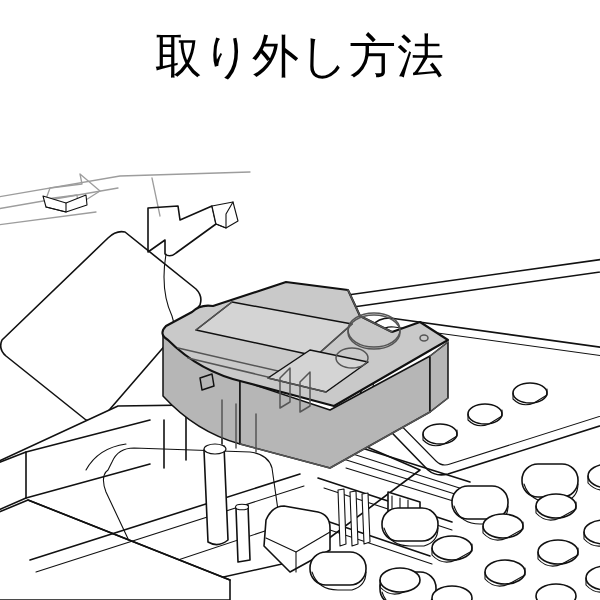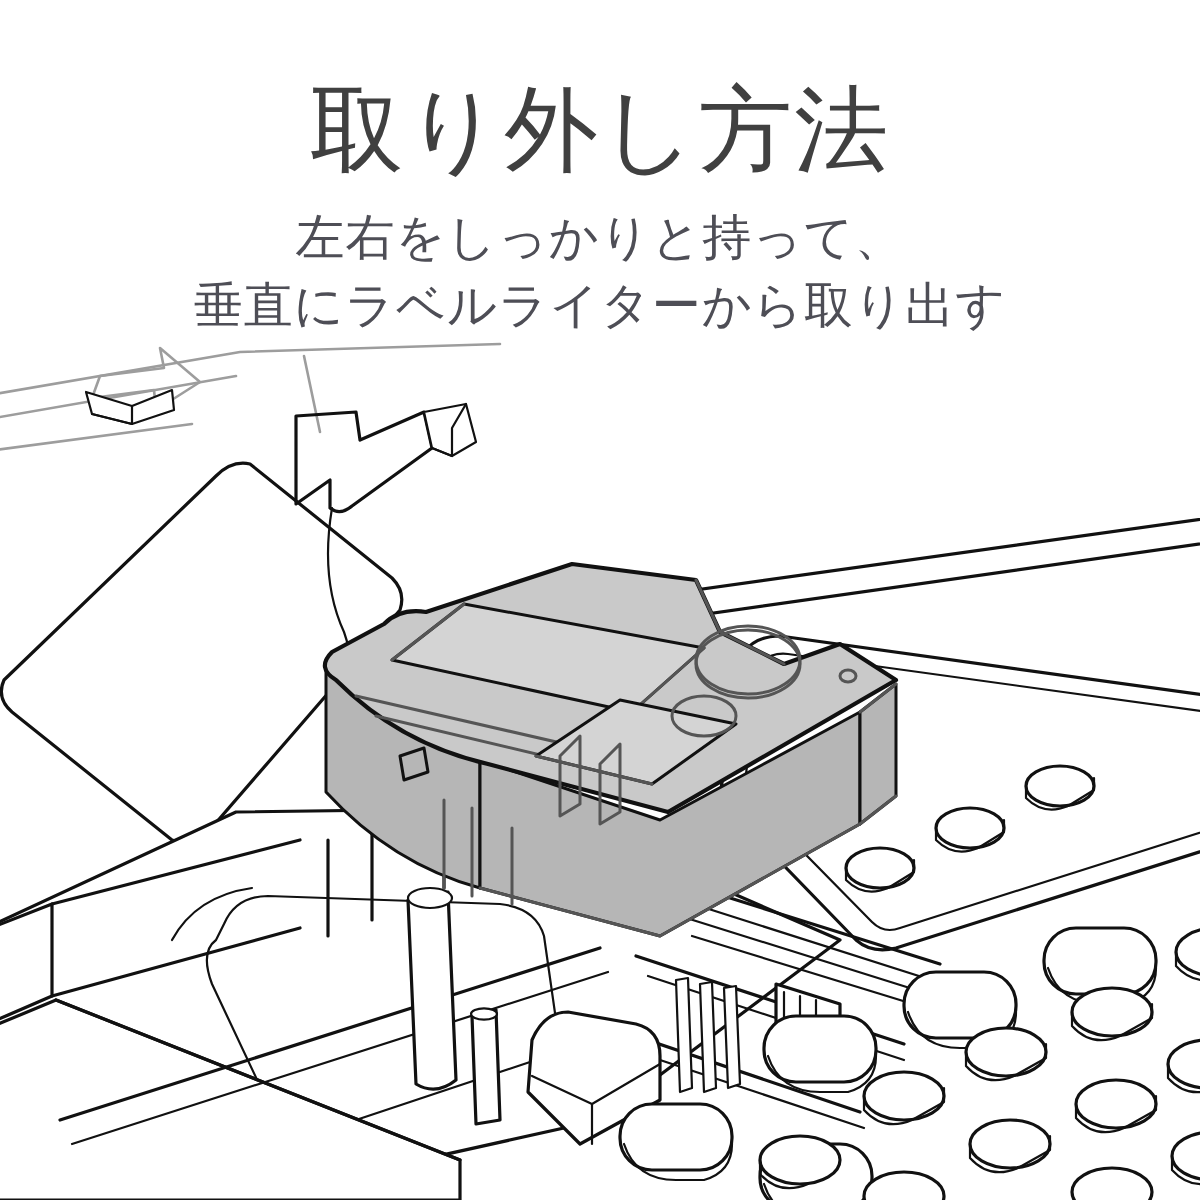--- a/index.html
+++ b/index.html
@@ -21,26 +21,26 @@
     position: absolute;
     top: 0;
     left: 0;
     width: 600px;
     text-align: center;
     z-index: 5;
     pointer-events: none;
   }
   #title {
     margin: 0;
-    padding-top: 38px;
+    padding-top: 28px;
     font-size: 47px;
     line-height: 1.18;
     font-weight: 400;
     letter-spacing: 1px;
-    color: #404040;
+    color: #000000;
     font-family: "DejaVu Sans", "Liberation Sans", sans-serif;
   }
   .subtitle-line {
     font-size: 24.5px;
     line-height: 1.38;
     color: #4e4e56;
     letter-spacing: 0.5px;
     font-family: "DejaVu Sans", "Liberation Sans", sans-serif;
   }
   #subtitle {
@@ -56,24 +56,20 @@
     z-index: 1;
   }
 </style>
 </head>
 <body>
 
 <div id="page">
 
   <div id="text-block">
     <h1 id="title">取り外し方法</h1>
-    <div id="subtitle">
-      <div class="subtitle-line">左右をしっかりと持って、</div>
-      <div class="subtitle-line">垂直にラベルライターから取り出す</div>
-    </div>
   </div>
 
   <svg id="illustration" viewBox="0 0 600 600">
     <defs>
       <style>
         .ln   { fill:none; stroke:#111111; stroke-width:1.6; stroke-linejoin:round; stroke-linecap:round; }
         .ln-t { fill:none; stroke:#111111; stroke-width:1.1; stroke-linejoin:round; stroke-linecap:round; }
         .ln-f { fill:none; stroke:#9d9d9d; stroke-width:1.3; stroke-linejoin:round; stroke-linecap:round; }
         .wf   { fill:#ffffff; stroke:#111111; stroke-width:1.6; stroke-linejoin:round; stroke-linecap:round; }
         .wf-t { fill:#ffffff; stroke:#111111; stroke-width:1.1; stroke-linejoin:round; stroke-linecap:round; }

